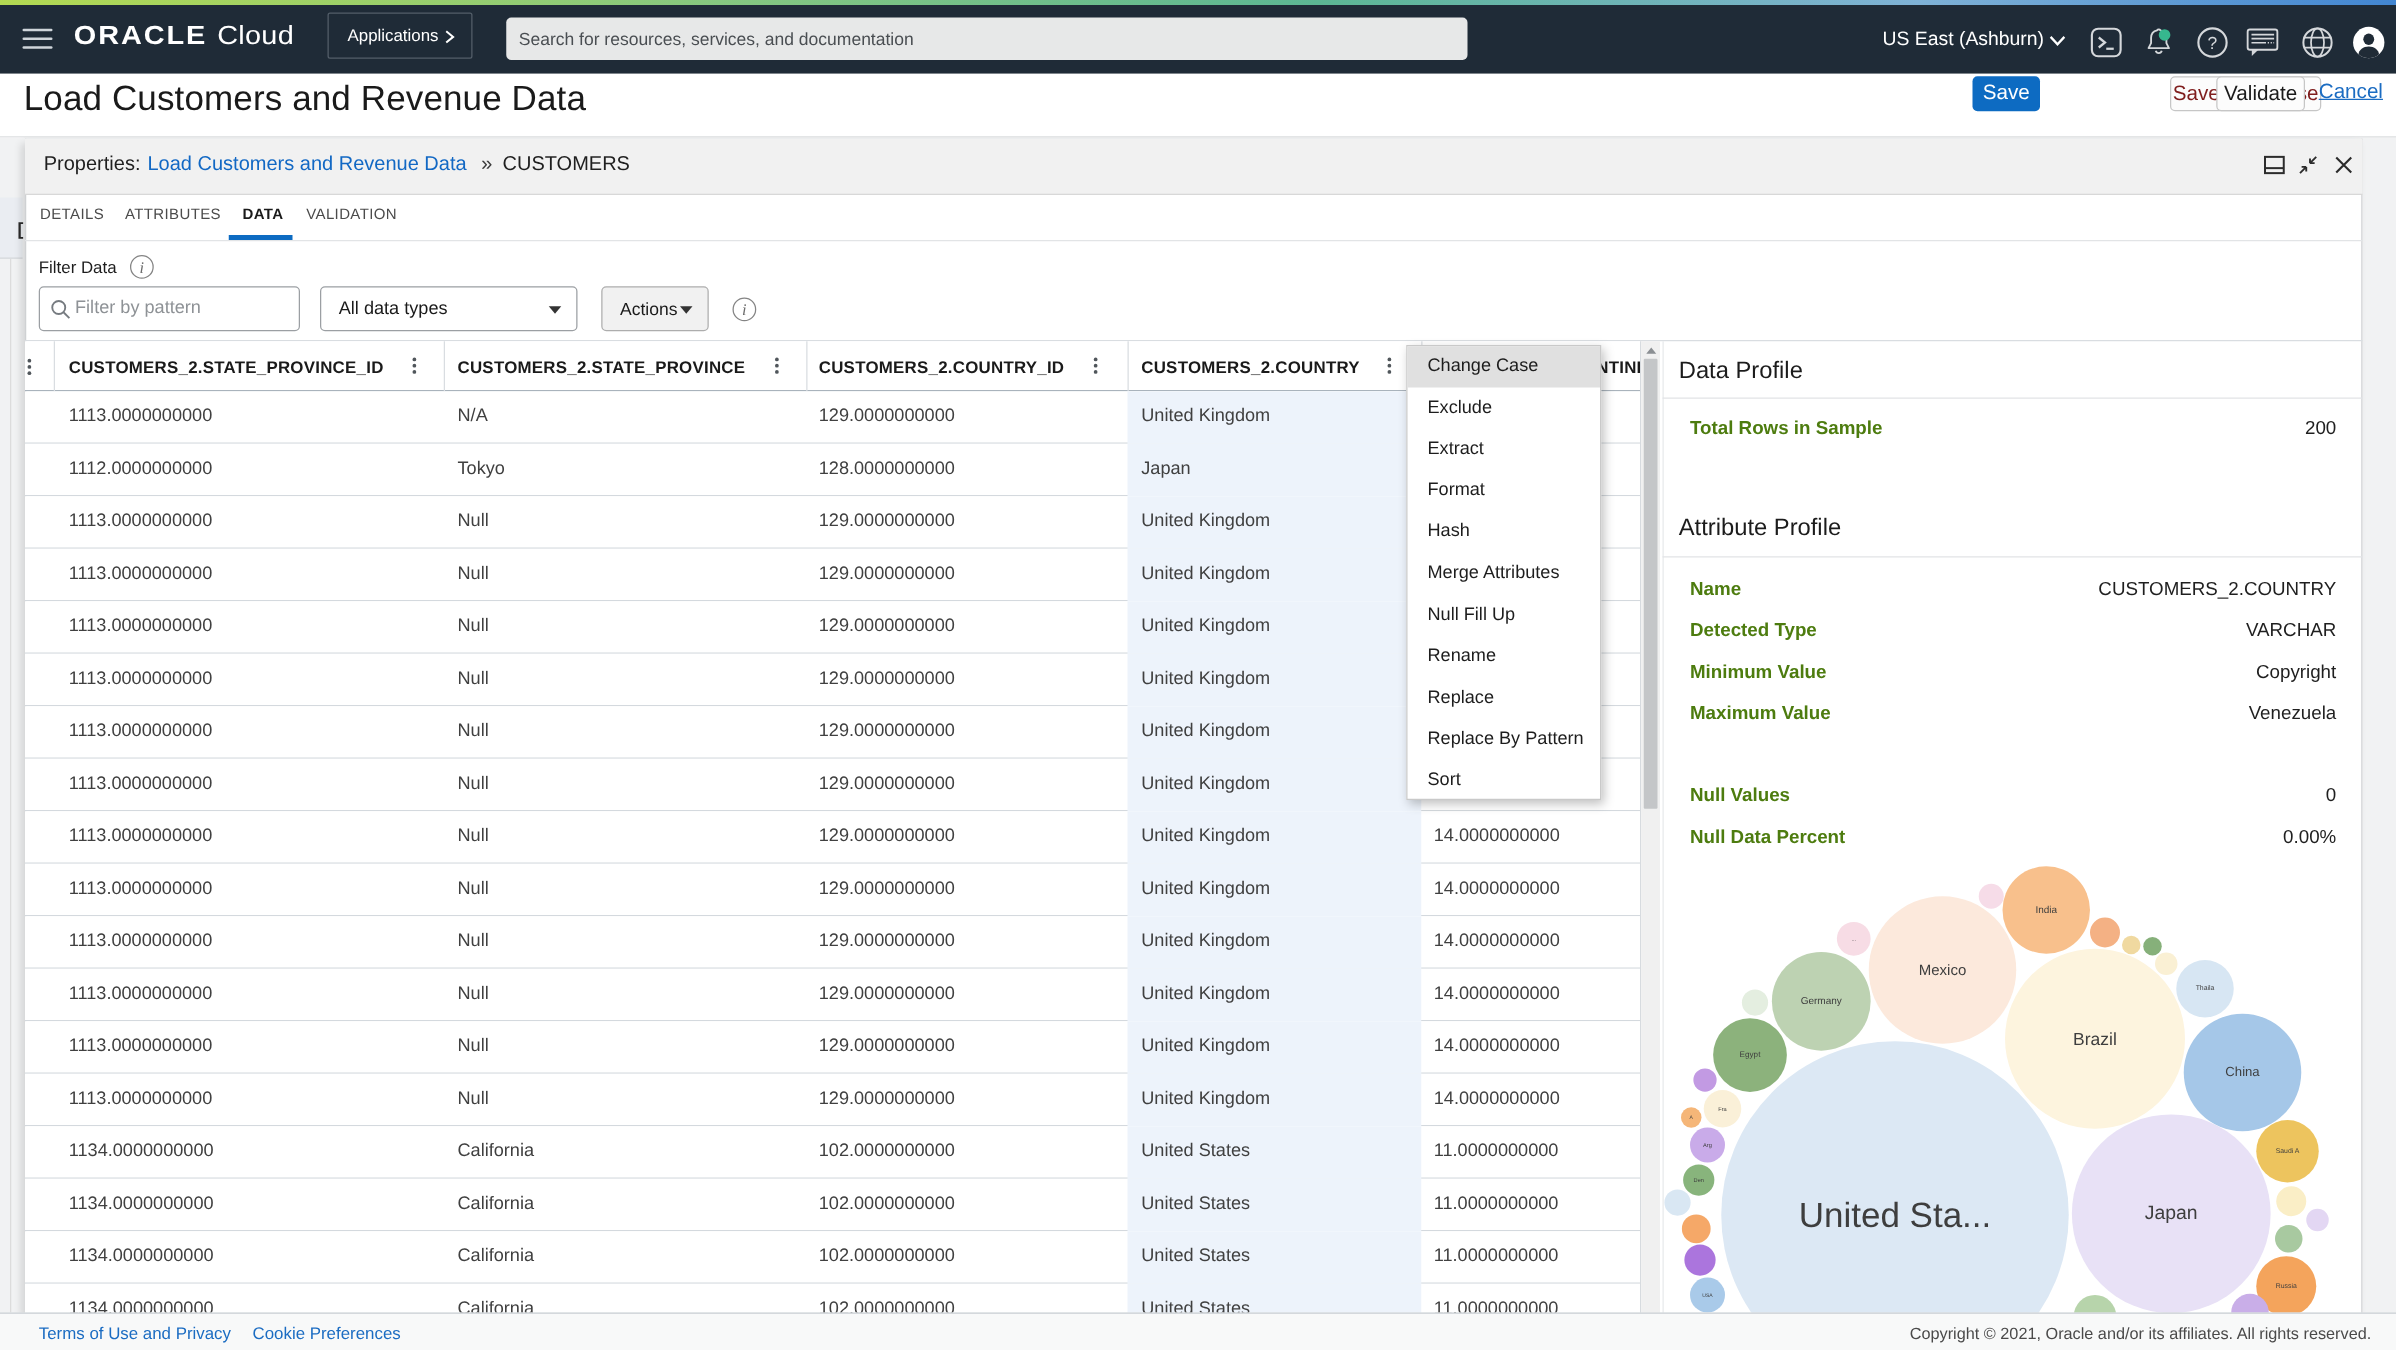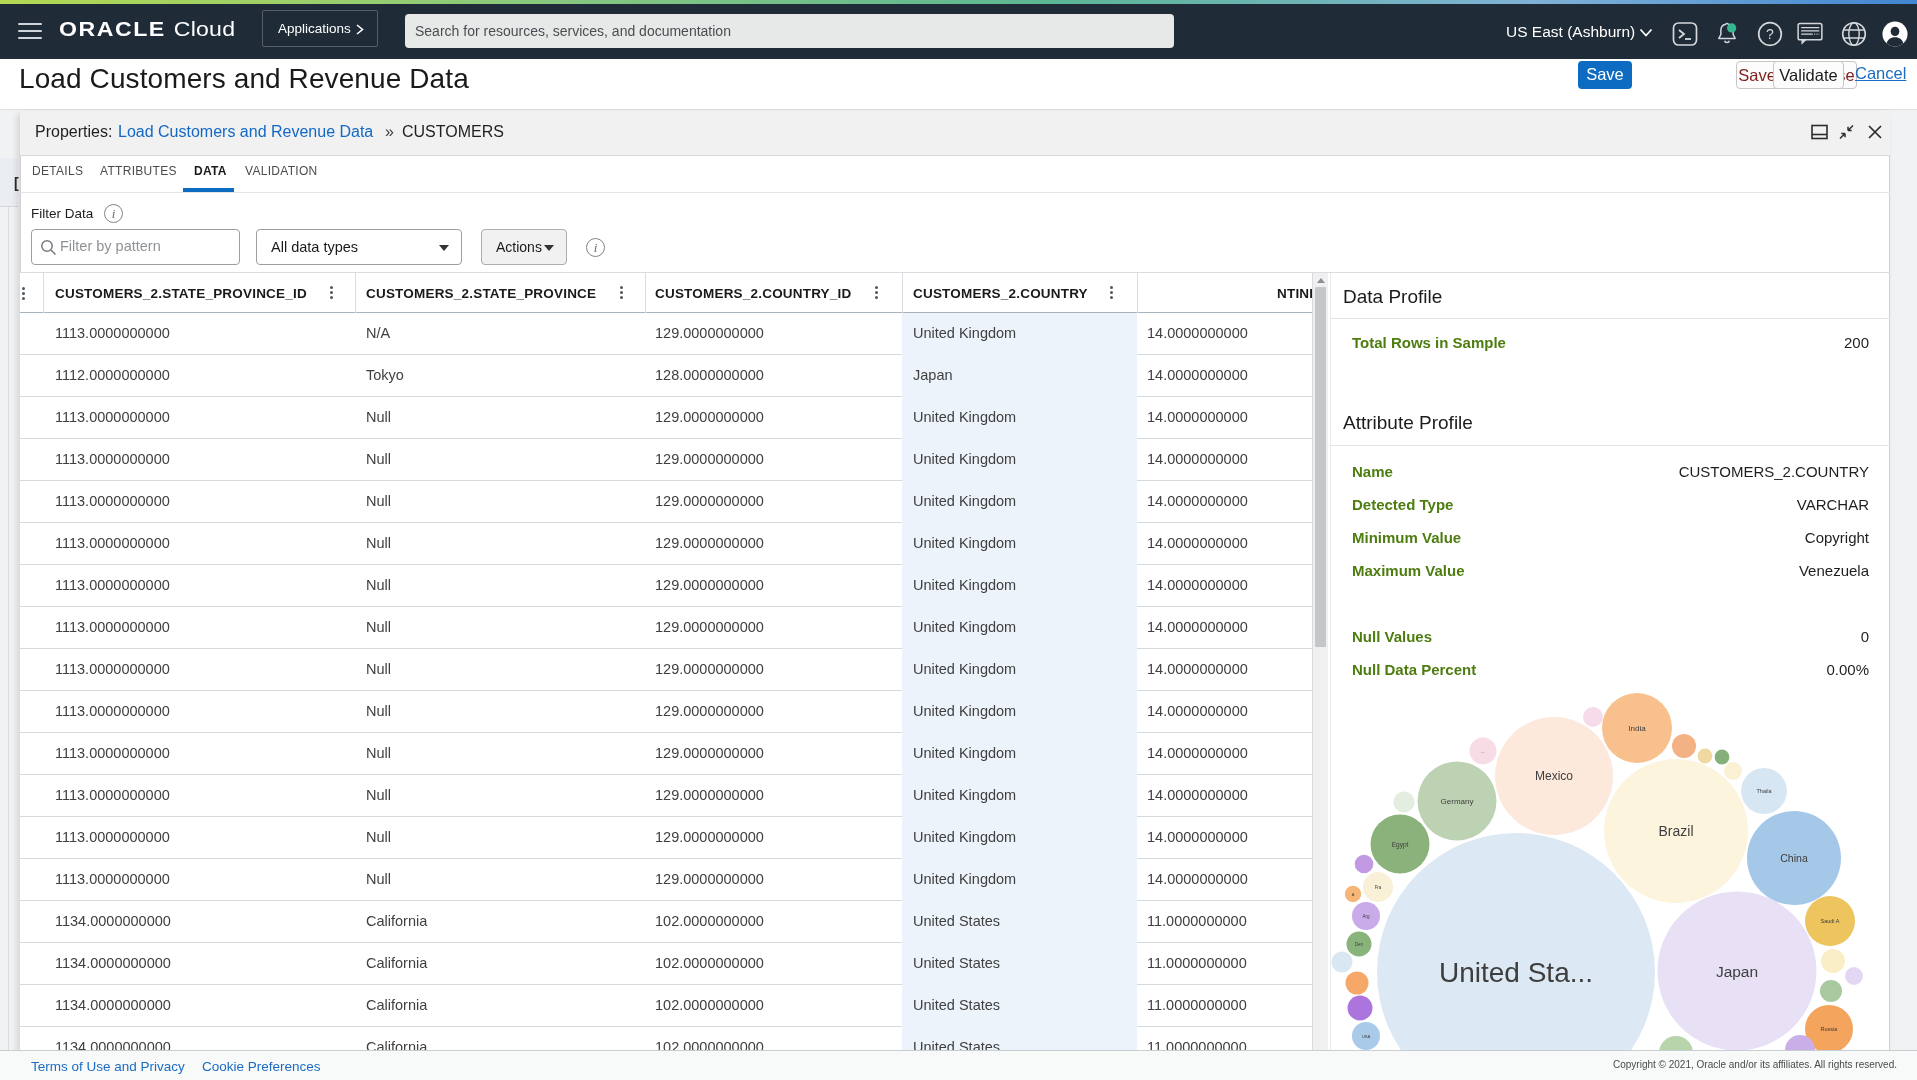--- a/index.html
+++ b/index.html
@@ -86,21 +86,21 @@
 .kv b{position:absolute;left:0;top:0;font-size:15px;color:#4d7c0f;white-space:nowrap}
 .kv span{position:absolute;right:0;top:0;font-size:15px;color:#1f1f1f;white-space:nowrap}
 
 #menu{left:1125px;top:276px;width:156px;height:364px;background:#fff;border:1px solid #c9c9c9;
   box-shadow:2px 3px 8px rgba(0,0,0,.25)}
 .mi{position:relative!important;height:33.1px;font-size:14.5px;color:#1d1d1d;line-height:33px;padding-left:16px}
 .mi.sel{background:#e0e0e0}
 
 #footer{left:0;top:1050px;width:1917px;height:30px;background:#f8f9f9;border-top:1px solid #c8cdd2}
 #footer a{position:absolute;top:8px;font-size:13.5px;color:#1b6cc2;text-decoration:none}
-#fcopy{position:absolute;right:20px;top:8px;font-size:10px;color:#4a4a4a}
+#fcopy{position:absolute;right:20px;top:8px;font-size:13px;color:#4a4a4a}
 svg{position:absolute;overflow:visible}
 </style></head>
 <body>
 <div id="app">
   <div id="grad"></div>
   <div id="topbar"></div>
   <div id="burger">
       <i style="top:0"></i>
       <i style="top:7px"></i>
       <i style="top:14px"></i>
@@ -469,19 +469,32 @@
 <circle cx="1854" cy="976" r="9" fill="#e3d7f3"></circle>
 <circle cx="1364" cy="864" r="9.3" fill="#c29ae3"></circle>
 <circle cx="1353" cy="894" r="8.2" fill="#f5b678"></circle>
 <text x="1353" y="894" font-size="4" fill="#3e3e3e" text-anchor="middle" dominant-baseline="central">A</text>
 <circle cx="1342" cy="962" r="10.5" fill="#d9e7f3"></circle>
 <circle cx="1705" cy="756" r="7.4" fill="#f0d9a0"></circle>
 <circle cx="1722" cy="757" r="7.4" fill="#86b07a"></circle>
 <circle cx="1733" cy="771" r="9" fill="#faf0d4"></circle>
   </svg>
 
+  <div id="menu">
+<div class="mi sel">Change Case</div>
+<div class="mi">Exclude</div>
+<div class="mi">Extract</div>
+<div class="mi">Format</div>
+<div class="mi">Hash</div>
+<div class="mi">Merge Attributes</div>
+<div class="mi">Null Fill Up</div>
+<div class="mi">Rename</div>
+<div class="mi">Replace</div>
+<div class="mi">Replace By Pattern</div>
+<div class="mi">Sort</div>
+  </div>
 
   <div id="footer">
     <a style="left:31px">Terms of Use and Privacy</a>
     <a style="left:202px">Cookie Preferences</a>
     <span id="fcopy">Copyright © 2021, Oracle and/or its affiliates. All rights reserved.</span>
   </div>
 </div>
 
 </body></html>

